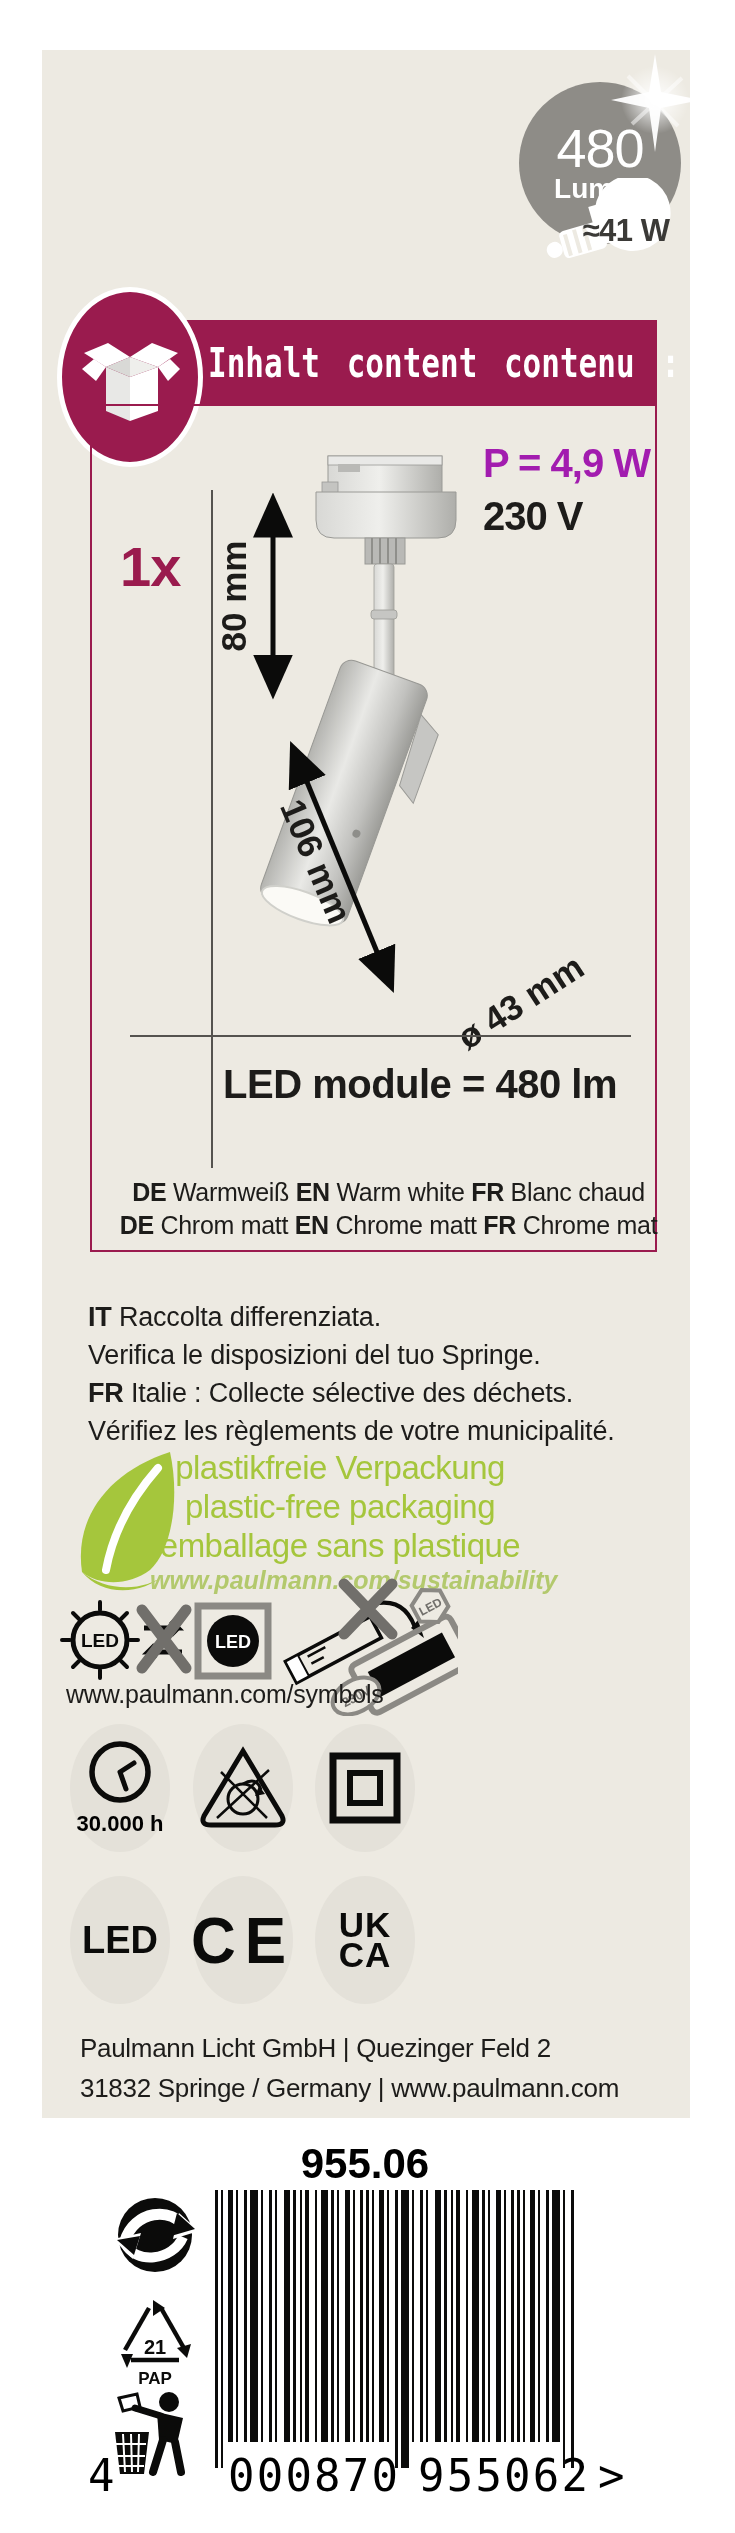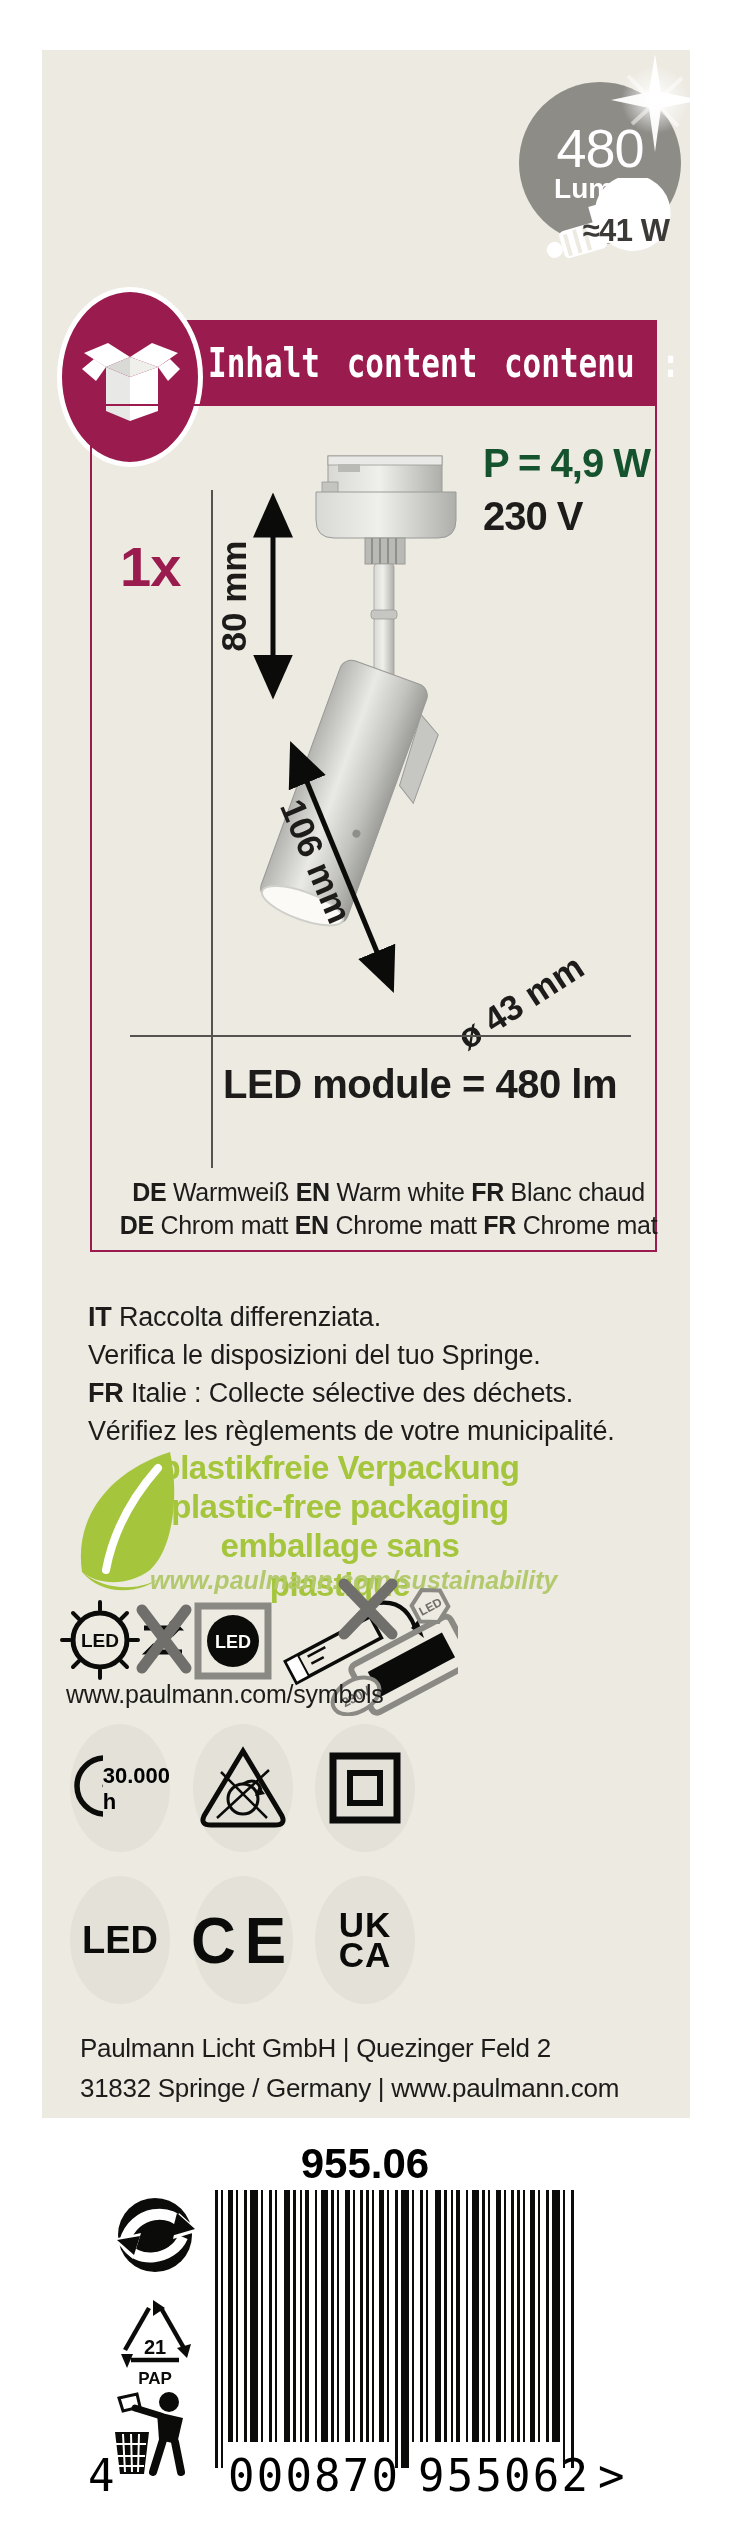--- a/index.html
+++ b/index.html
@@ -28,44 +28,44 @@
     font-size:31px;letter-spacing:0px;word-spacing:8px;padding-left:58px;transform:scaleY(1.32);
     transform-origin:left center;white-space:nowrap;}
   .header-circle{left:57px;top:287px;width:136px;height:170px;border-radius:50%;
     background:var(--burgundy);border:5px solid #fff;display:flex;align-items:center;justify-content:center;}
 
   
   .content-box{left:90px;top:404px;width:567px;height:848px;border:2px solid var(--burgundy);
     box-sizing:border-box;}
   .qty{left:120px;top:534px;font-size:56px;font-weight:800;color:var(--burgundy);letter-spacing:-1px;}
   .col-line{left:211px;top:490px;width:2px;height:678px;background:#55534f;}
-  .power{left:483px;top:441px;font-size:40px;font-weight:700;letter-spacing:-1px;color:#14532d;white-space:nowrap;}
+  .power{left:483px;top:441px;font-size:40px;font-weight:700;letter-spacing:-1px;color:#a21caf;white-space:nowrap;}
   .voltage{left:483px;top:494px;font-size:40px;font-weight:700;letter-spacing:-1px;color:#1d1c1a;white-space:nowrap;}
   .module-label{left:170px;top:1062px;width:500px;text-align:center;font-size:40px;font-weight:600;
     letter-spacing:-0.5px;color:#1d1c1a;white-space:nowrap;}
   .specs{left:92px;top:1176px;width:563px;text-align:center;font-size:25px;line-height:33px;
     color:#1d1c1a;letter-spacing:-0.3px;padding-left:15px;}
   .specs b{font-weight:800;}
 
   
   .disposal{left:88px;top:1298px;font-size:27px;line-height:38px;color:#1d1c1a;letter-spacing:-0.2px;}
   .disposal b{font-weight:800;}
 
   
   .green-lines{left:150px;top:1448px;width:380px;text-align:center;color:var(--green);
-    font-size:33px;font-weight:700;line-height:39px;letter-spacing:-0.5px;}
+    font-size:33px;font-weight:400;line-height:39px;letter-spacing:-0.5px;}
   .green-url{left:150px;top:1566px;width:380px;text-align:center;color:var(--green-light);
     font-size:25px;font-style:italic;font-weight:600;}
 
   
   .symbols-url{left:66px;top:1680px;font-size:25px;color:#1d1c1a;letter-spacing:-0.2px;}
 
   
   .badge{width:100px;height:128px;border-radius:50%;background:var(--badge-beige);
-    display:flex;flex-direction:row;align-items:center;justify-content:center;}
+    display:flex;flex-direction:column;align-items:center;justify-content:center;}
   .badge-label{font-size:22px;font-weight:800;color:#000;margin-top:2px;}
   .led-mark{font-size:38px;font-weight:800;color:#0b0b0a;letter-spacing:0px;}
   .ce-mark{font-size:62px;font-weight:600;color:#0b0b0a;letter-spacing:9px;transform:scaleY(1.05);}
   .ukca-mark{font-size:35px;font-weight:700;color:#0b0b0a;line-height:30px;text-align:center;letter-spacing:1px;}
 
   
   .addr{left:80px;top:2028px;font-size:26px;line-height:40px;color:#1d1c1a;letter-spacing:-0.3px;}
   .item-no{left:140px;top:2140px;width:450px;text-align:center;font-size:42px;font-weight:600;color:#000;}
 
   .bc-digit{font-family:"DejaVu Sans Mono",monospace;font-size:44px;color:#000;top:2450px;}

